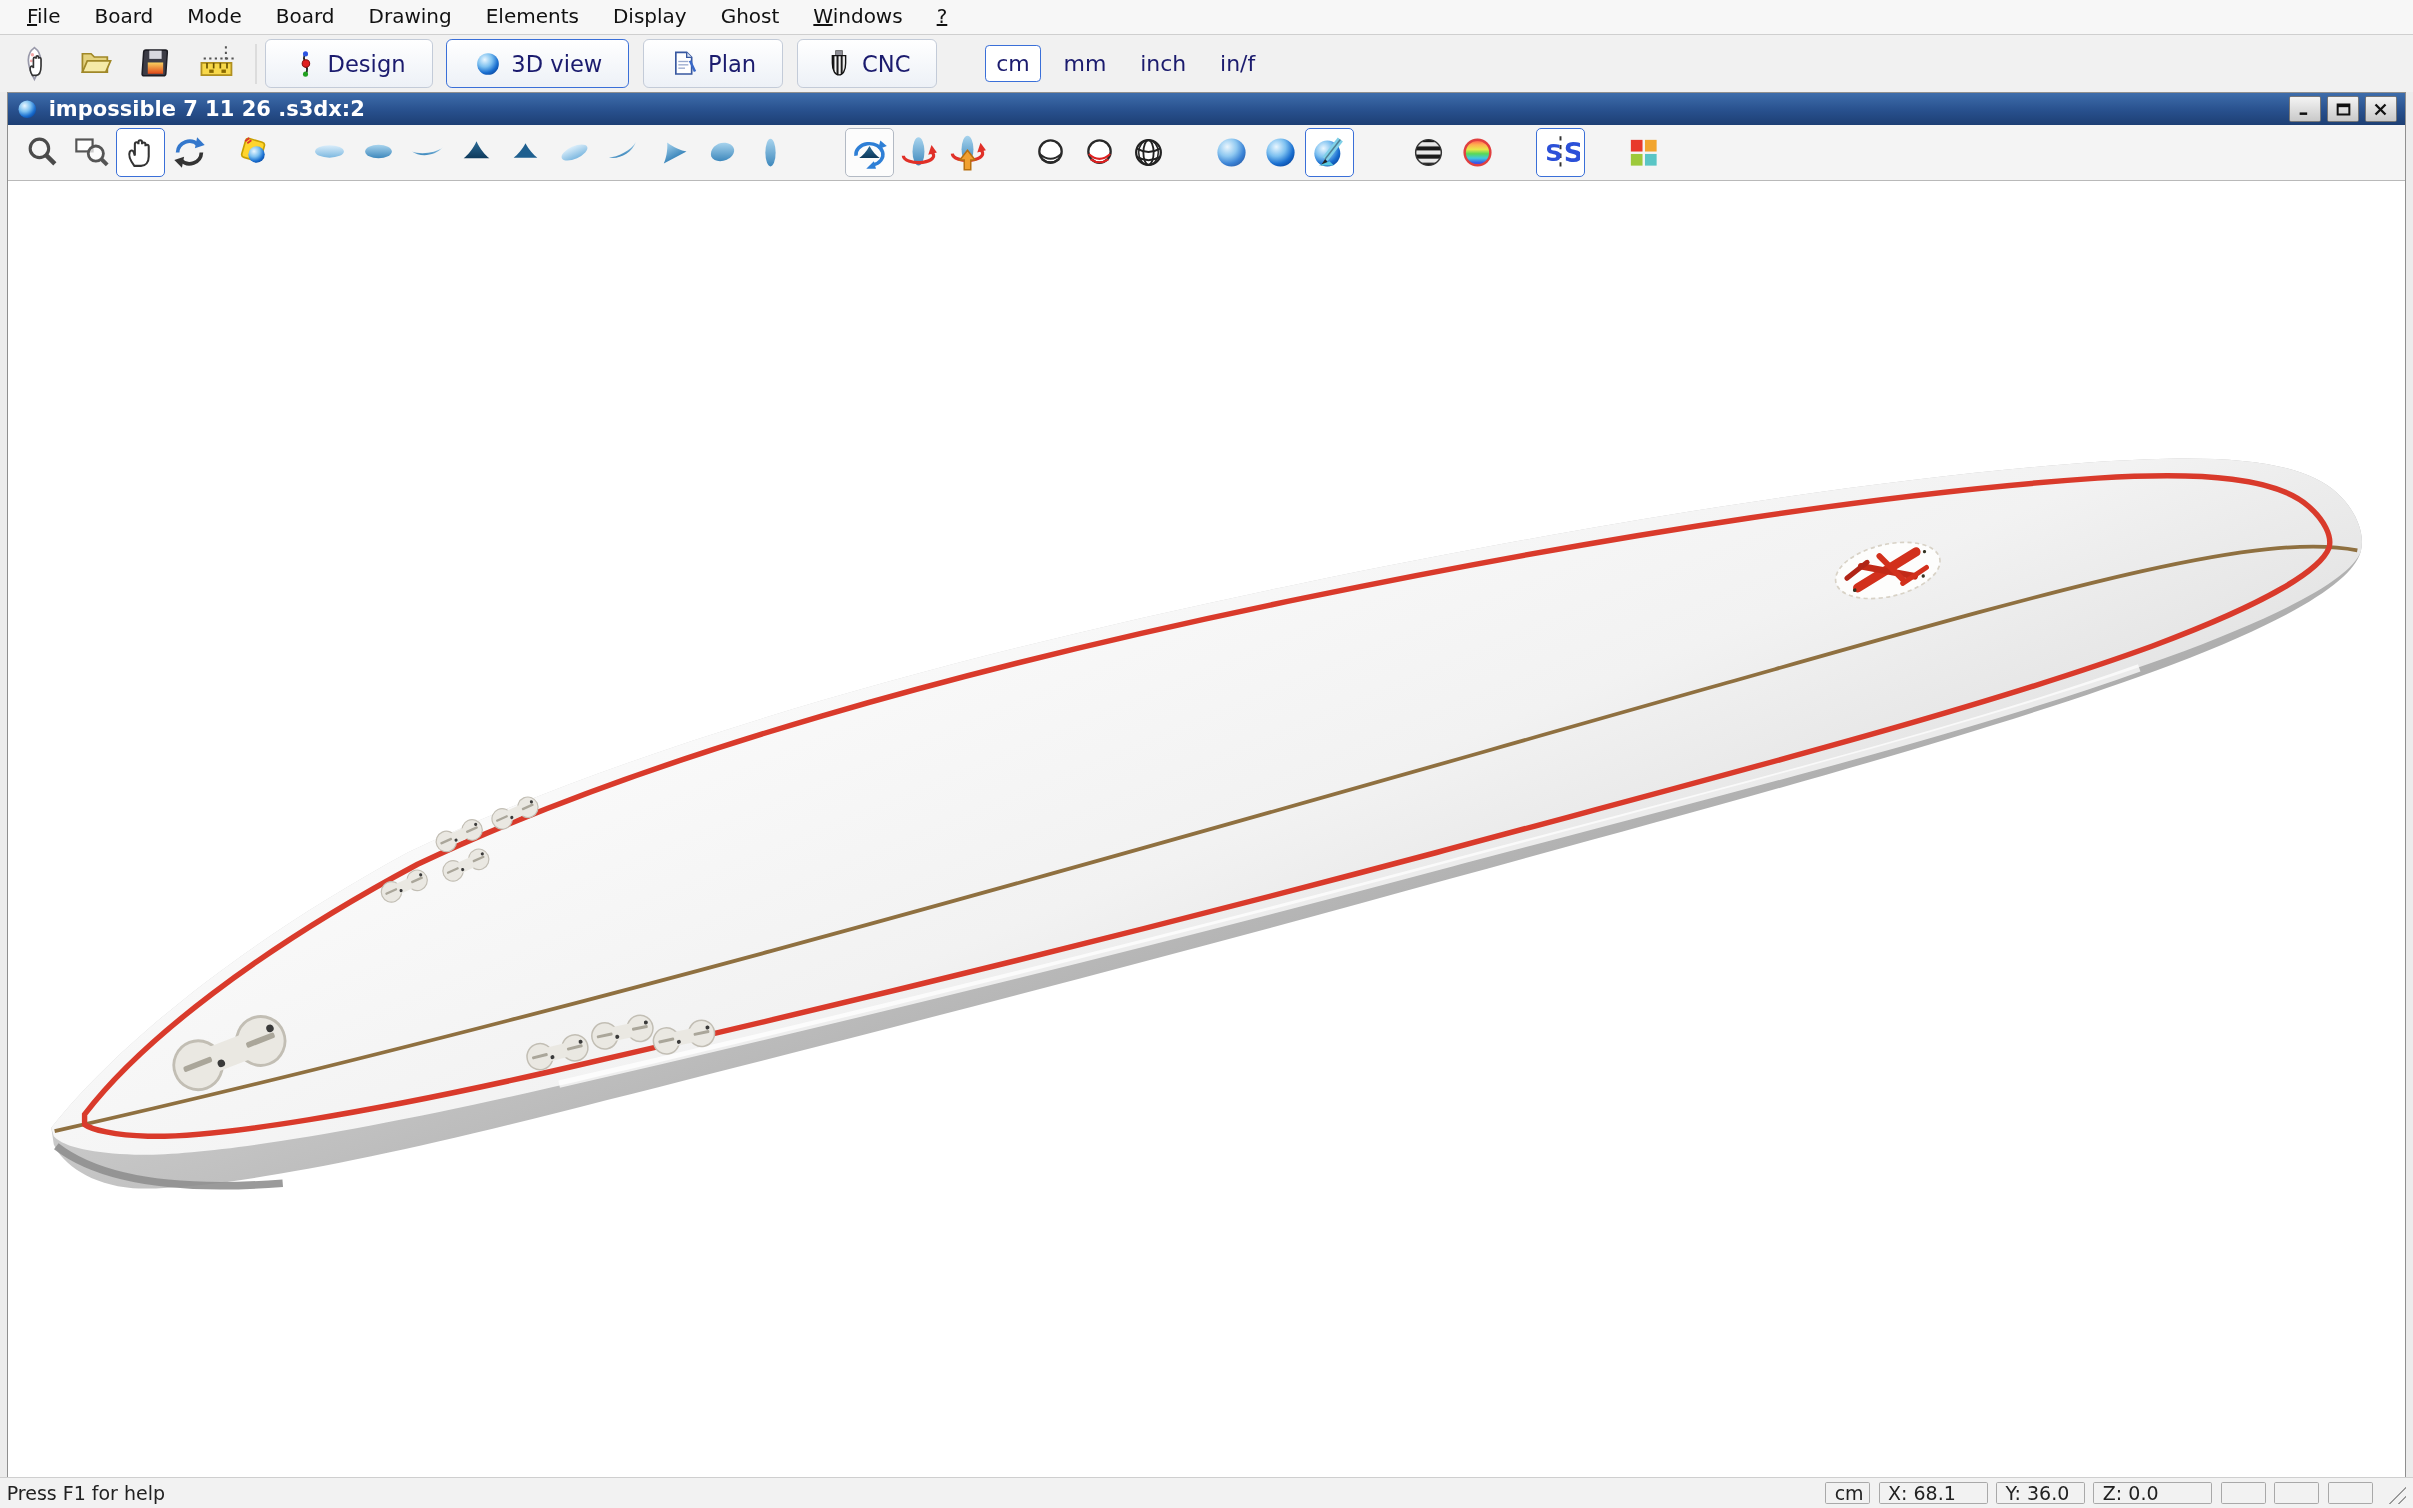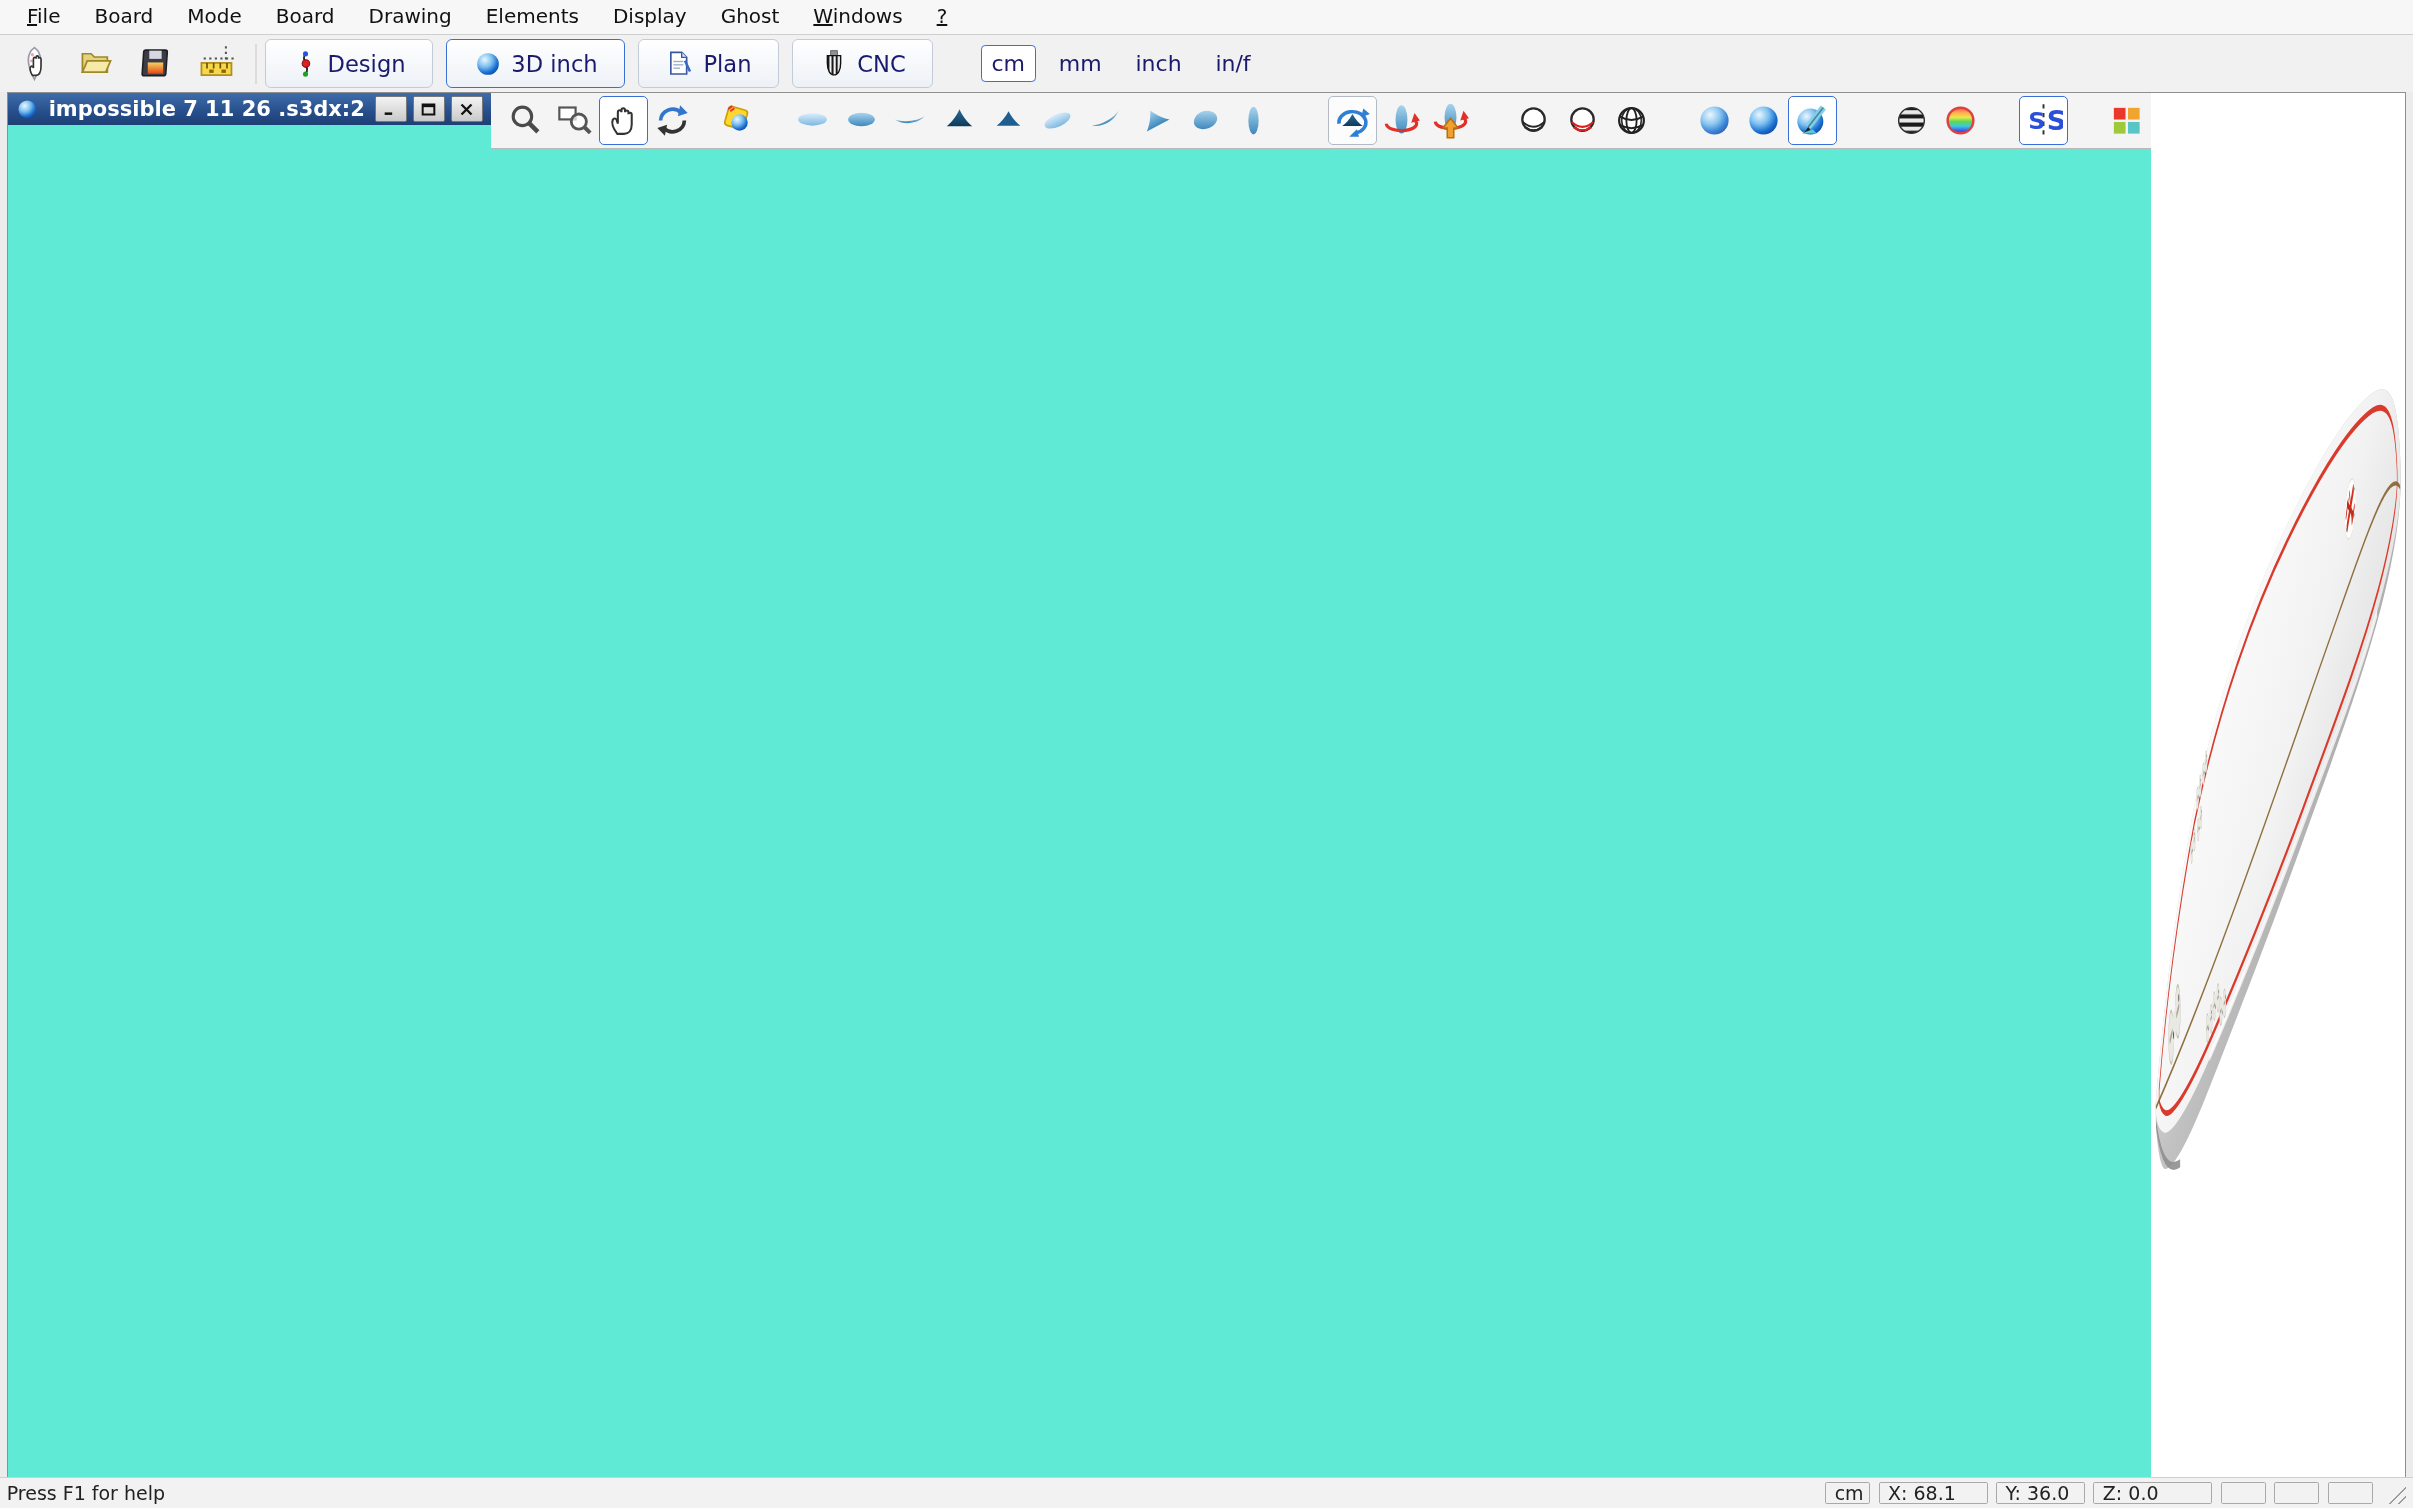--- a/index.html
+++ b/index.html
@@ -12,21 +12,21 @@
   
   .toolbar1{height:57px;background:#f1f1f1;display:flex;align-items:center;padding-left:6.7px}
   .tool-ico{width:45px;height:47px;display:flex;align-items:center;justify-content:center;margin:0 7.5px}
   .mode-btn{height:47px;display:flex;align-items:center;gap:8.4px;padding:0 26px;border:1.7px solid #c3cbd8;border-radius:5.9px;background:linear-gradient(#ffffff,#edf1f7);margin-right:13.4px;font-size:22.6px;color:#1b1b6e}
   .mode-btn.selected{border-color:#3a6fd8}
   .units{display:flex;align-items:center;margin-left:28.5px;font-size:22px;color:#1b1b6e}
   .unit{padding:5px 10px;margin:0 5.9px;border:1.7px solid transparent}
   .unit.selected{border-color:#3a6fd8;border-radius:4.2px;background:#fff}
   .sep1{width:1.7px;height:40px;background:#dcdcdc;margin:0 8.4px}
   
-  .childwin{position:absolute;left:6.7px;right:6.7px;top:92px;bottom:30px;border:1.7px solid #8f8f8f;display:flex;flex-direction:row;background:#5eead4}
+  .childwin{position:absolute;left:6.7px;right:6.7px;top:92px;bottom:30px;border:1.7px solid #8f8f8f;display:flex;flex-direction:column;background:#ffffff}
   .titlebar{height:32px;background:linear-gradient(180deg,#3e6dab 0%,#28508d 55%,#1d3f74 100%);display:flex;align-items:center;padding:0 8.4px;color:#fff;font-size:21px;font-weight:bold;gap:10px;flex:0 0 auto}
   .win-controls{margin-left:auto;display:flex;gap:5.9px}
   .win-btn{width:30px;height:24px;background:linear-gradient(#f4f4f4,#c9c9c9);border:0.8px solid #777;border-radius:1.7px;display:flex;align-items:center;justify-content:center}
   
   .toolbar2{height:55px;background:#f4f4f4;border-bottom:1.7px solid #b9b9b9;display:flex;align-items:center;padding-left:10px;flex:0 0 auto}
   .vico{width:47px;height:47px;display:flex;align-items:center;justify-content:center;border:1.7px solid transparent;border-radius:5px;flex:0 0 auto}
   .vico.selected{border-color:#3a6fd8;background:#fff}
   .vico.framed{border-color:#b3bac4;background:#fcfcfc}
   .gap20{margin-left:17px}.gap30{margin-left:25px}.gap40{margin-left:34px}.gap60{margin-left:50px}
   
@@ -145,21 +145,21 @@
       <circle cx="16" cy="5" r="3" fill="#2a52e0"></circle>
       <circle cx="16.5" cy="16.5" r="4.5" fill="#e02020" stroke="#801010" stroke-width="1.2"></circle>
       <circle cx="16" cy="29" r="3" fill="#20a020"></circle>
     </svg>
     <span>Design</span>
   </div>
   <div class="mode-btn selected">
     <svg width="30" height="30" viewBox="0 0 36 36">
       <circle cx="18" cy="18" r="13" fill="url(#gradSphere)"></circle>
     </svg>
-    <span>3D inch</span>
+    <span>3D view</span>
   </div>
   <div class="mode-btn">
     <svg width="30" height="32" viewBox="0 0 36 36">
       <path d="M7 4 L20 4 L26 10 L26 30 L7 30 Z" fill="#fff" stroke="#3858a0" stroke-width="2"></path>
       <path d="M20 4 L20 10 L26 10" fill="#dce4f4" stroke="#3858a0" stroke-width="1.6"></path>
       <line x1="10" y1="15" x2="22" y2="15" stroke="#9aaace" stroke-width="1.6"></line>
       <line x1="10" y1="19" x2="22" y2="19" stroke="#9aaace" stroke-width="1.6"></line>
       <line x1="10" y1="23" x2="18" y2="23" stroke="#9aaace" stroke-width="1.6"></line>
       <line x1="24" y1="14" x2="30" y2="27" stroke="#3868c8" stroke-width="3"></line>
     </svg>

